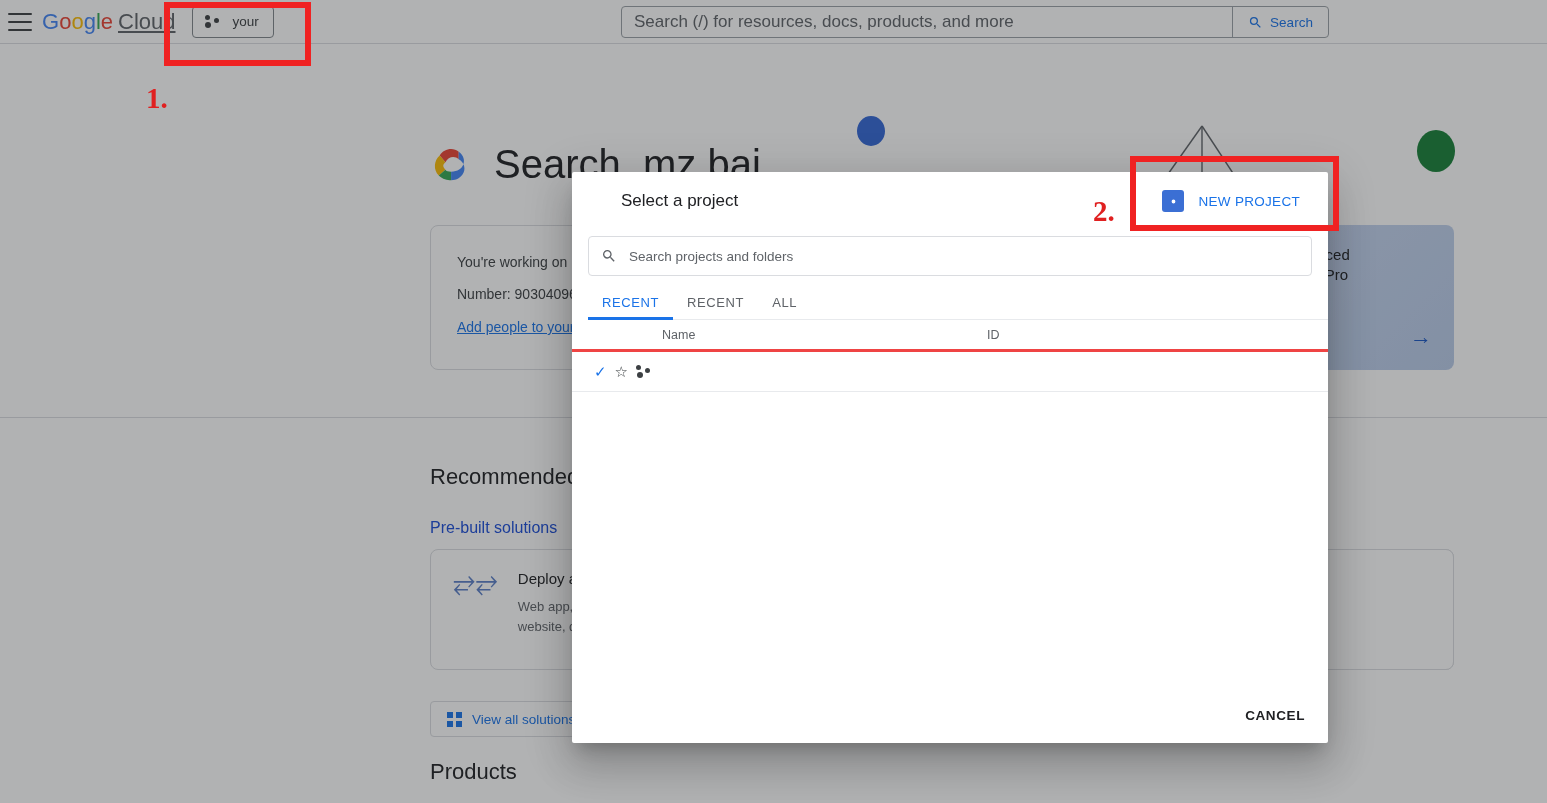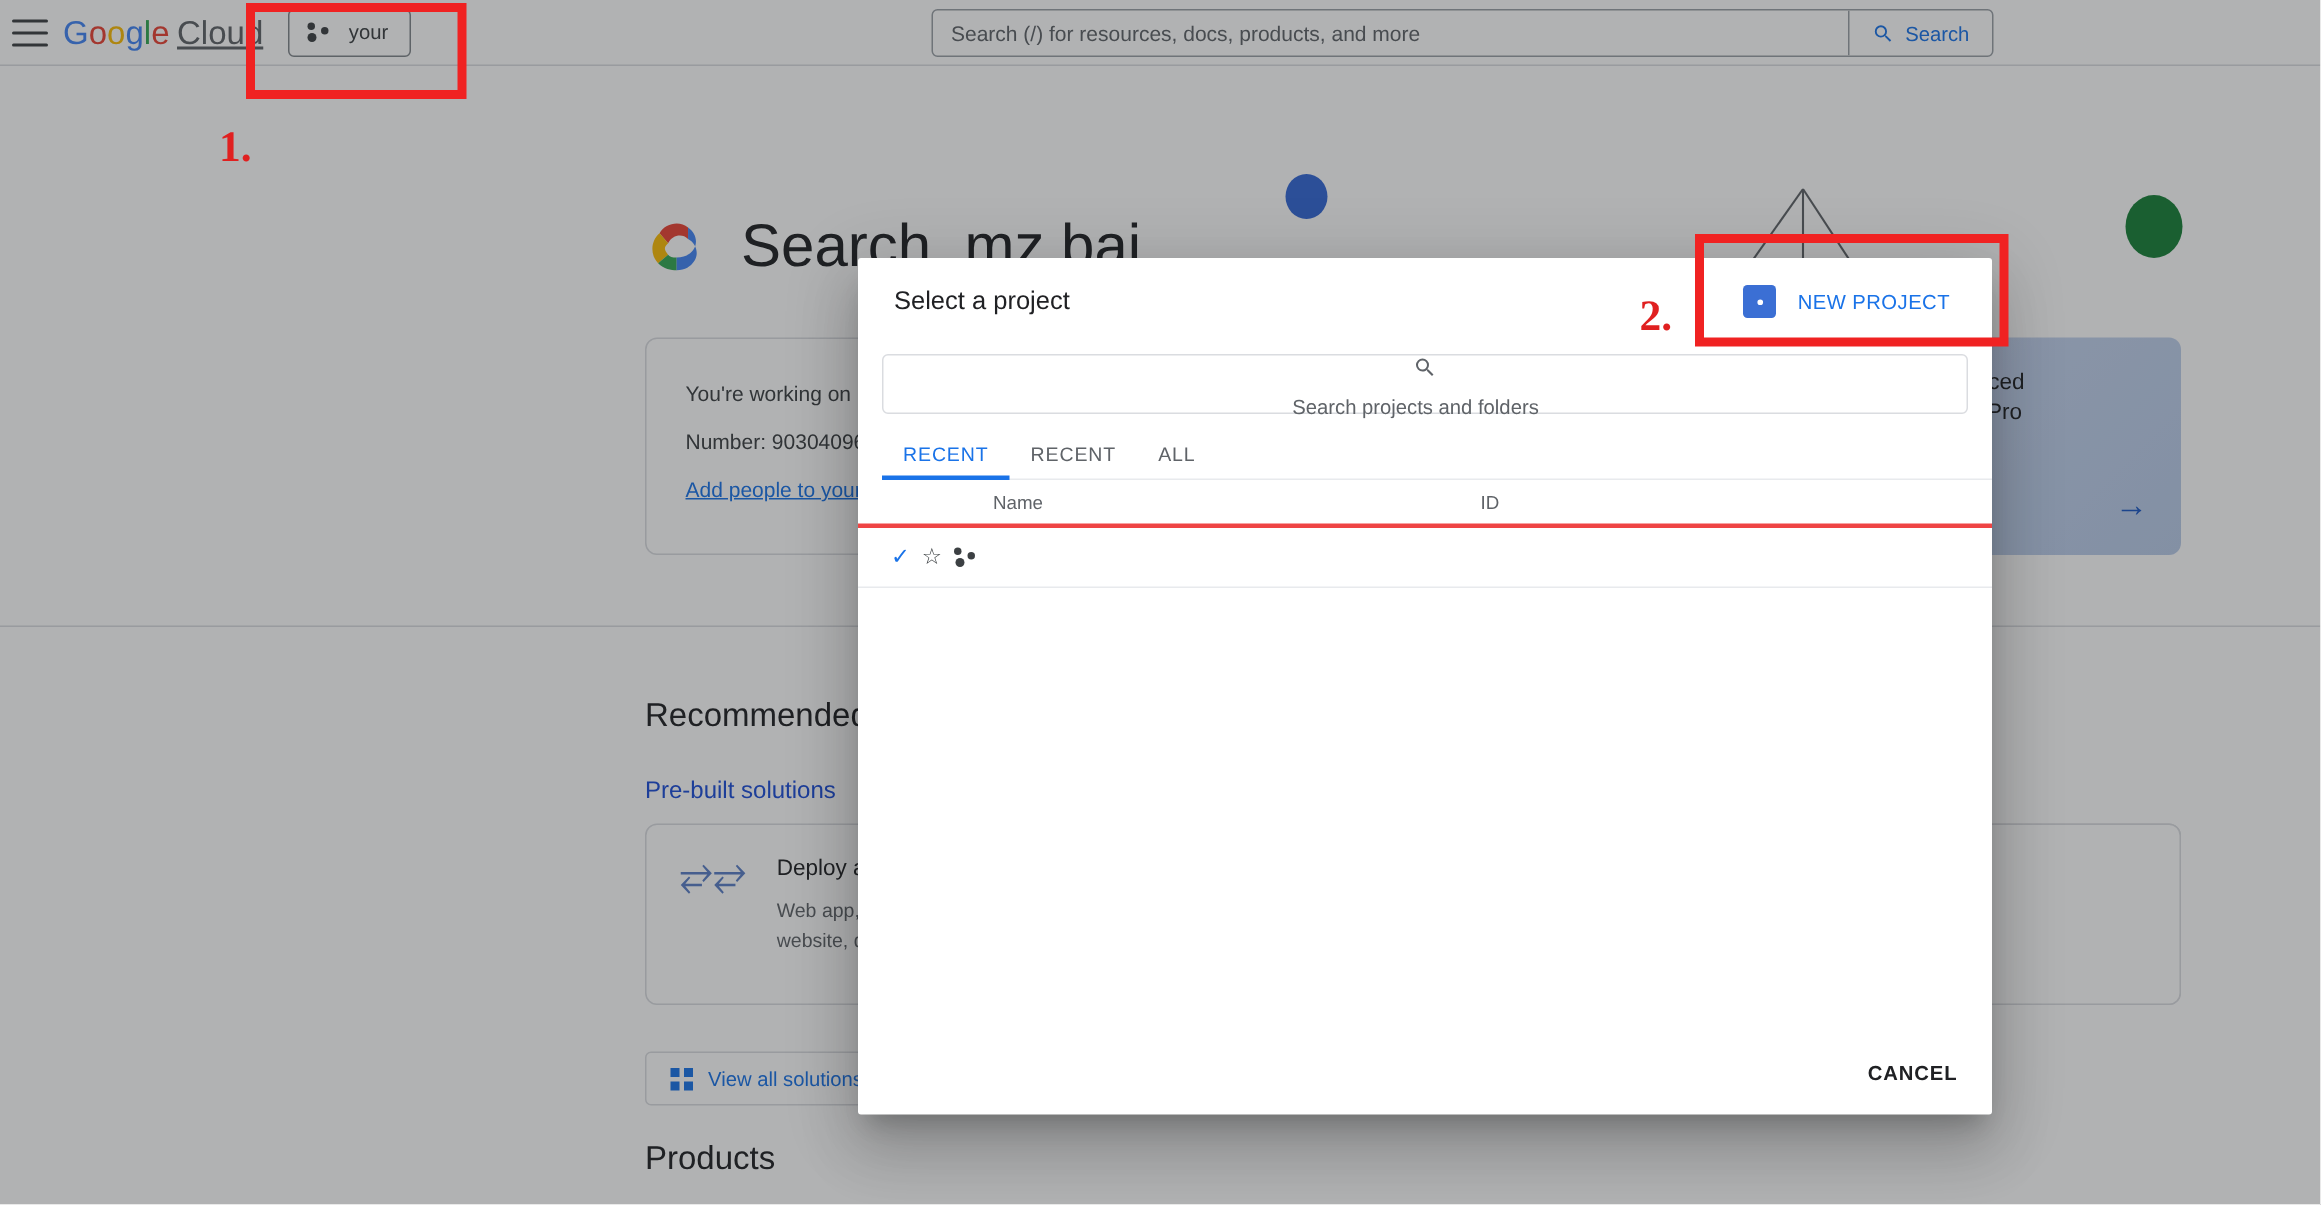--- a/index.html
+++ b/index.html
@@ -71,21 +71,21 @@
     width: 708px; height: 32px;
     border: 1px solid #9aa0a6;
     border-radius: 4px;
     display: flex; align-items: center;
     background: transparent;
     overflow: hidden;
   }
   .search-input {
     flex: 1; height: 100%;
     border: none; outline: none; background: transparent;
-    font-size: 14px; color: #3c4043;
+    font-size: 17px; color: #3c4043;
     padding: 0 12px;
     font-family: "Liberation Sans", sans-serif;
   }
   .search-input::placeholder { color: #5f6368; }
   .search-btn {
     width: 96px; height: 100%;
     border-left: 1px solid #9aa0a6;
     display: flex; align-items: center; justify-content: center;
     gap: 7px;
     color: #1a73e8; font-size: 13.5px;
@@ -183,20 +183,21 @@
     background: #fff;
     border-radius: 2px;
     box-shadow: 0 11px 15px -7px rgba(0,0,0,.2), 0 24px 38px 3px rgba(0,0,0,.14), 0 9px 46px 8px rgba(0,0,0,.12);
     z-index: 30;
     overflow: hidden;
   }
   .dlg-head {
     position: relative; height: 58px;
     display: flex; align-items: center; justify-content: space-between;
     padding: 0 16px 0 24px;
+    margin-left: 25px;
   }
   .dlg-title { font-size: 17px; color: #202124; }
   .new-proj-btn {
     display: flex; align-items: center; gap: 14px;
     padding: 8px 12px;
     cursor: pointer; background: transparent; border: none;
   }
   .new-proj-btn .lbl { color: #1a73e8; font-size: 13.5px; font-weight: 500; letter-spacing: .3px; }
   .np-icon {
     width: 22px; height: 22px; border-radius: 3px;
@@ -205,21 +206,20 @@
     flex: none;
   }
   .np-icon svg { width: 13px; height: 13px; fill: #fff; }
 
   .dlg-search {
     margin: 6px 16px 0 16px;
     height: 40px;
     border: 1px solid #dadce0; border-radius: 4px;
     display: flex; align-items: center; gap: 10px;
     padding: 0 12px;
-    flex-direction: column;
   }
   .dlg-search svg { width: 16px; height: 16px; fill: #5f6368; flex: none; }
   .dlg-search input {
     flex: 1; border: none; outline: none; background: transparent;
     font-size: 13.5px; color: #3c4043;
     font-family: "Liberation Sans", sans-serif;
   }
   .dlg-search input::placeholder { color: #5f6368; }
 
   .tabs {

